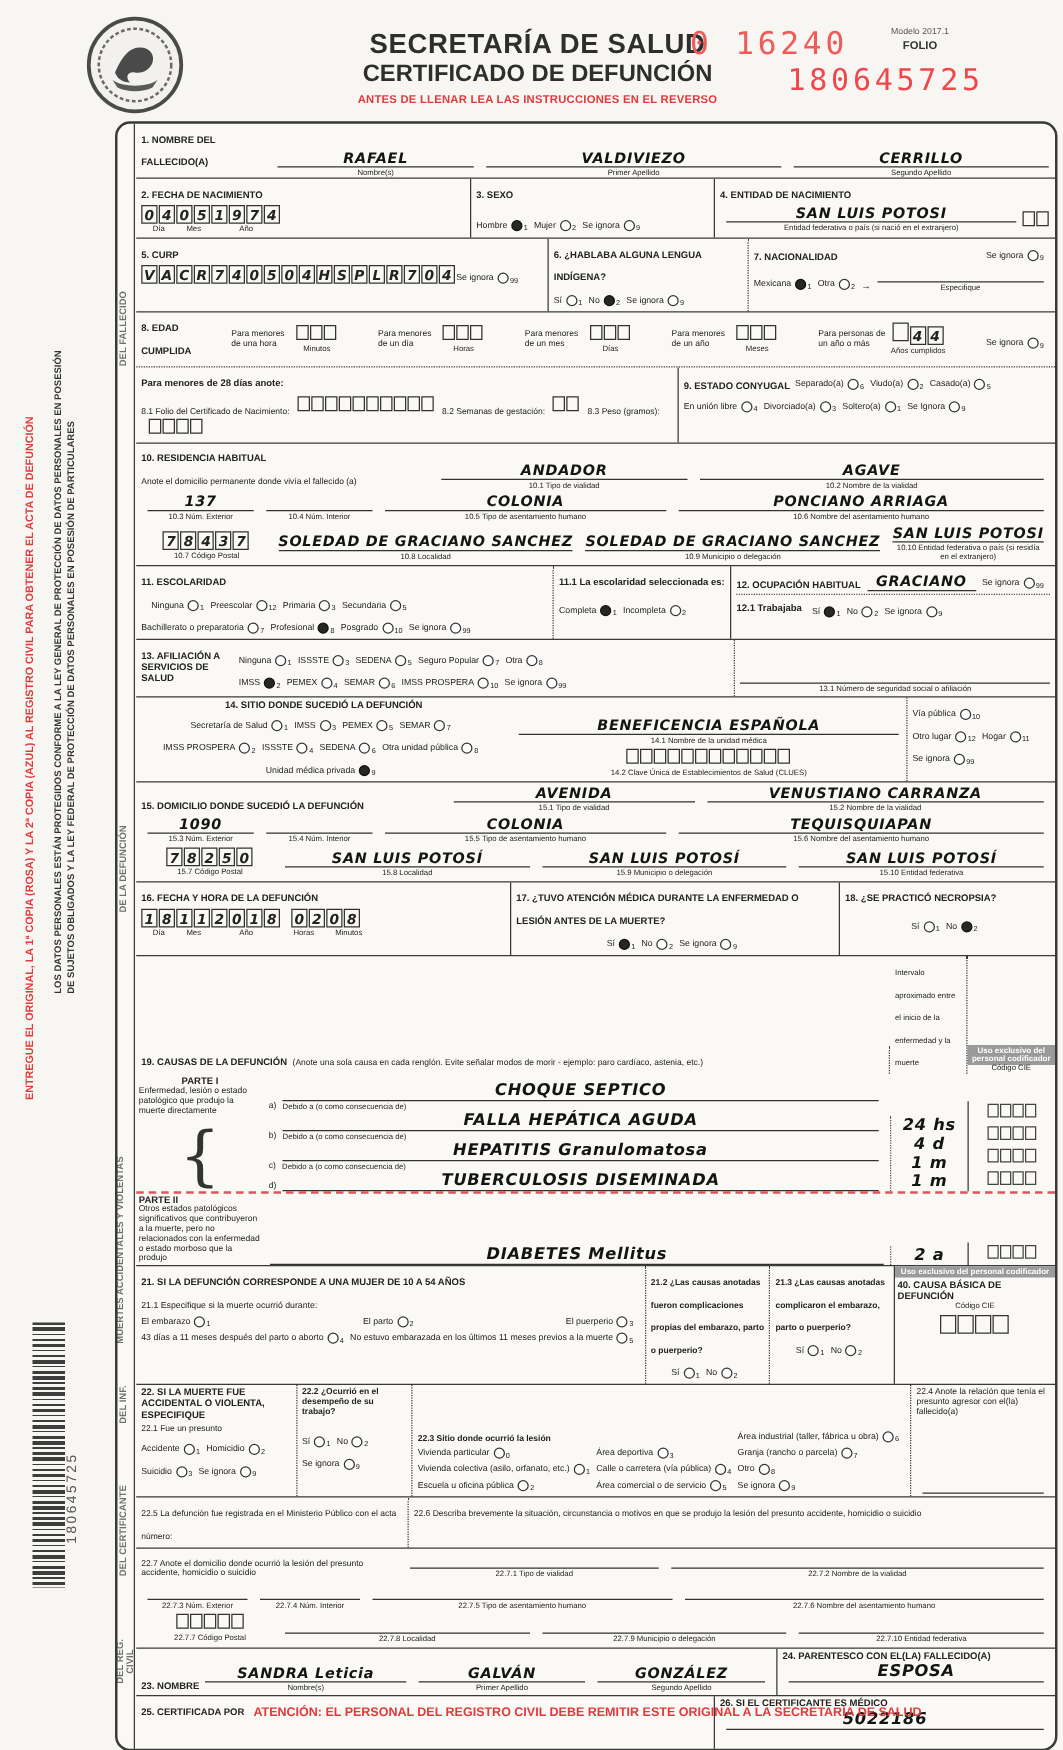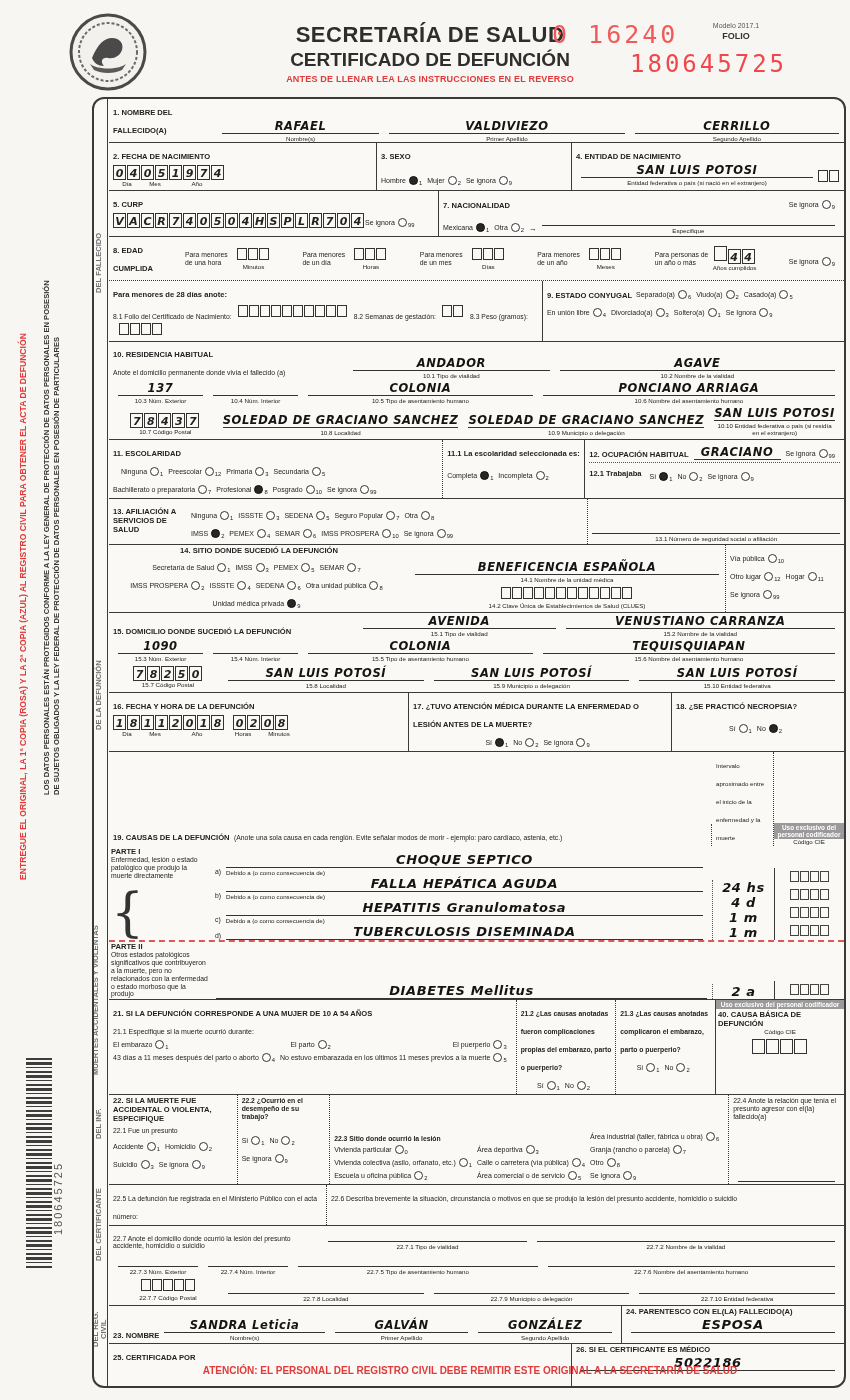--- a/index.html
+++ b/index.html
@@ -149,20 +149,36 @@
         <span class="t">5. CURP</span>
         <div class="frow">
           <span><span class="cbox">V</span><span class="cbox">A</span><span class="cbox">C</span><span class="cbox">R</span><span class="cbox">7</span><span class="cbox">4</span><span class="cbox">0</span><span class="cbox">5</span><span class="cbox">0</span><span class="cbox">4</span><span class="cbox">H</span><span class="cbox">S</span><span class="cbox">P</span><span class="cbox">L</span><span class="cbox">R</span><span class="cbox">7</span><span class="cbox">0</span><span class="cbox">4</span></span>
           <span><span class="opt">
                 <span>Se ignora</span>
                 <span class="circle"></span>
                 <span class="onum">99</span>
               </span></span>
         </div>
       </div>
+      <div class="cell dot" style="width:160px;">
+        <span class="t">6. ¿HABLABA ALGUNA LENGUA INDÍGENA?</span>
+        <div><span class="opt">
+              <span>Sí</span>
+              <span class="circle"></span>
+              <span class="onum">1</span>
+            </span><span class="opt">
+              <span>No</span>
+              <span class="circle filled"></span>
+              <span class="onum">2</span>
+            </span><span class="opt">
+              <span>Se ignora</span>
+              <span class="circle"></span>
+              <span class="onum">9</span>
+            </span></div>
+      </div>
       <div class="cell nb" style="flex:1;">
         <div class="frow" style="justify-content:space-between;">
           <span class="t">7. NACIONALIDAD</span>
           <span><span class="opt">
                 <span>Se ignora</span>
                 <span class="circle"></span>
                 <span class="onum">9</span>
               </span></span>
         </div>
         <div class="frow">
@@ -640,21 +656,21 @@
         <div class="cell dot" style="flex:1;border-right-width:1px;"><span class="t">19. CAUSAS DE LA DEFUNCIÓN</span> <span class="lab">(Anote una sola causa en cada renglón. Evite señalar modos de morir - ejemplo: paro cardíaco, astenia, etc.)</span></div>
         <div class="cell dot" style="width:62px;"><span class="sub" style="text-align:left;">Intervalo aproximado entre el inicio de la enfermedad y la muerte</span></div>
         <div style="width:70px;" class="col">
           <div class="grayband">Uso exclusivo del personal codificador</div>
           <div class="sub">Código CIE</div>
         </div>
       </div>
 
       <div class="frow" style="flex:1;">
 
-        <div class="col" style="width:102px;padding:2px 2px;">
+        <div class="col" style="width:102px;padding:2px 2px;align-items:center;">
           <span class="t">PARTE I</span>
           <span class="lab">Enfermedad, lesión o estado patológico que produjo la muerte directamente</span>
           <div class="frow" style="margin-top:6px;">
             <span class="brace">{</span>
           </div>
         </div>
 
         <div class="col" style="flex:1;padding:0 4px;">
           <div class="frow">
               <span class="lab">a)</span>

